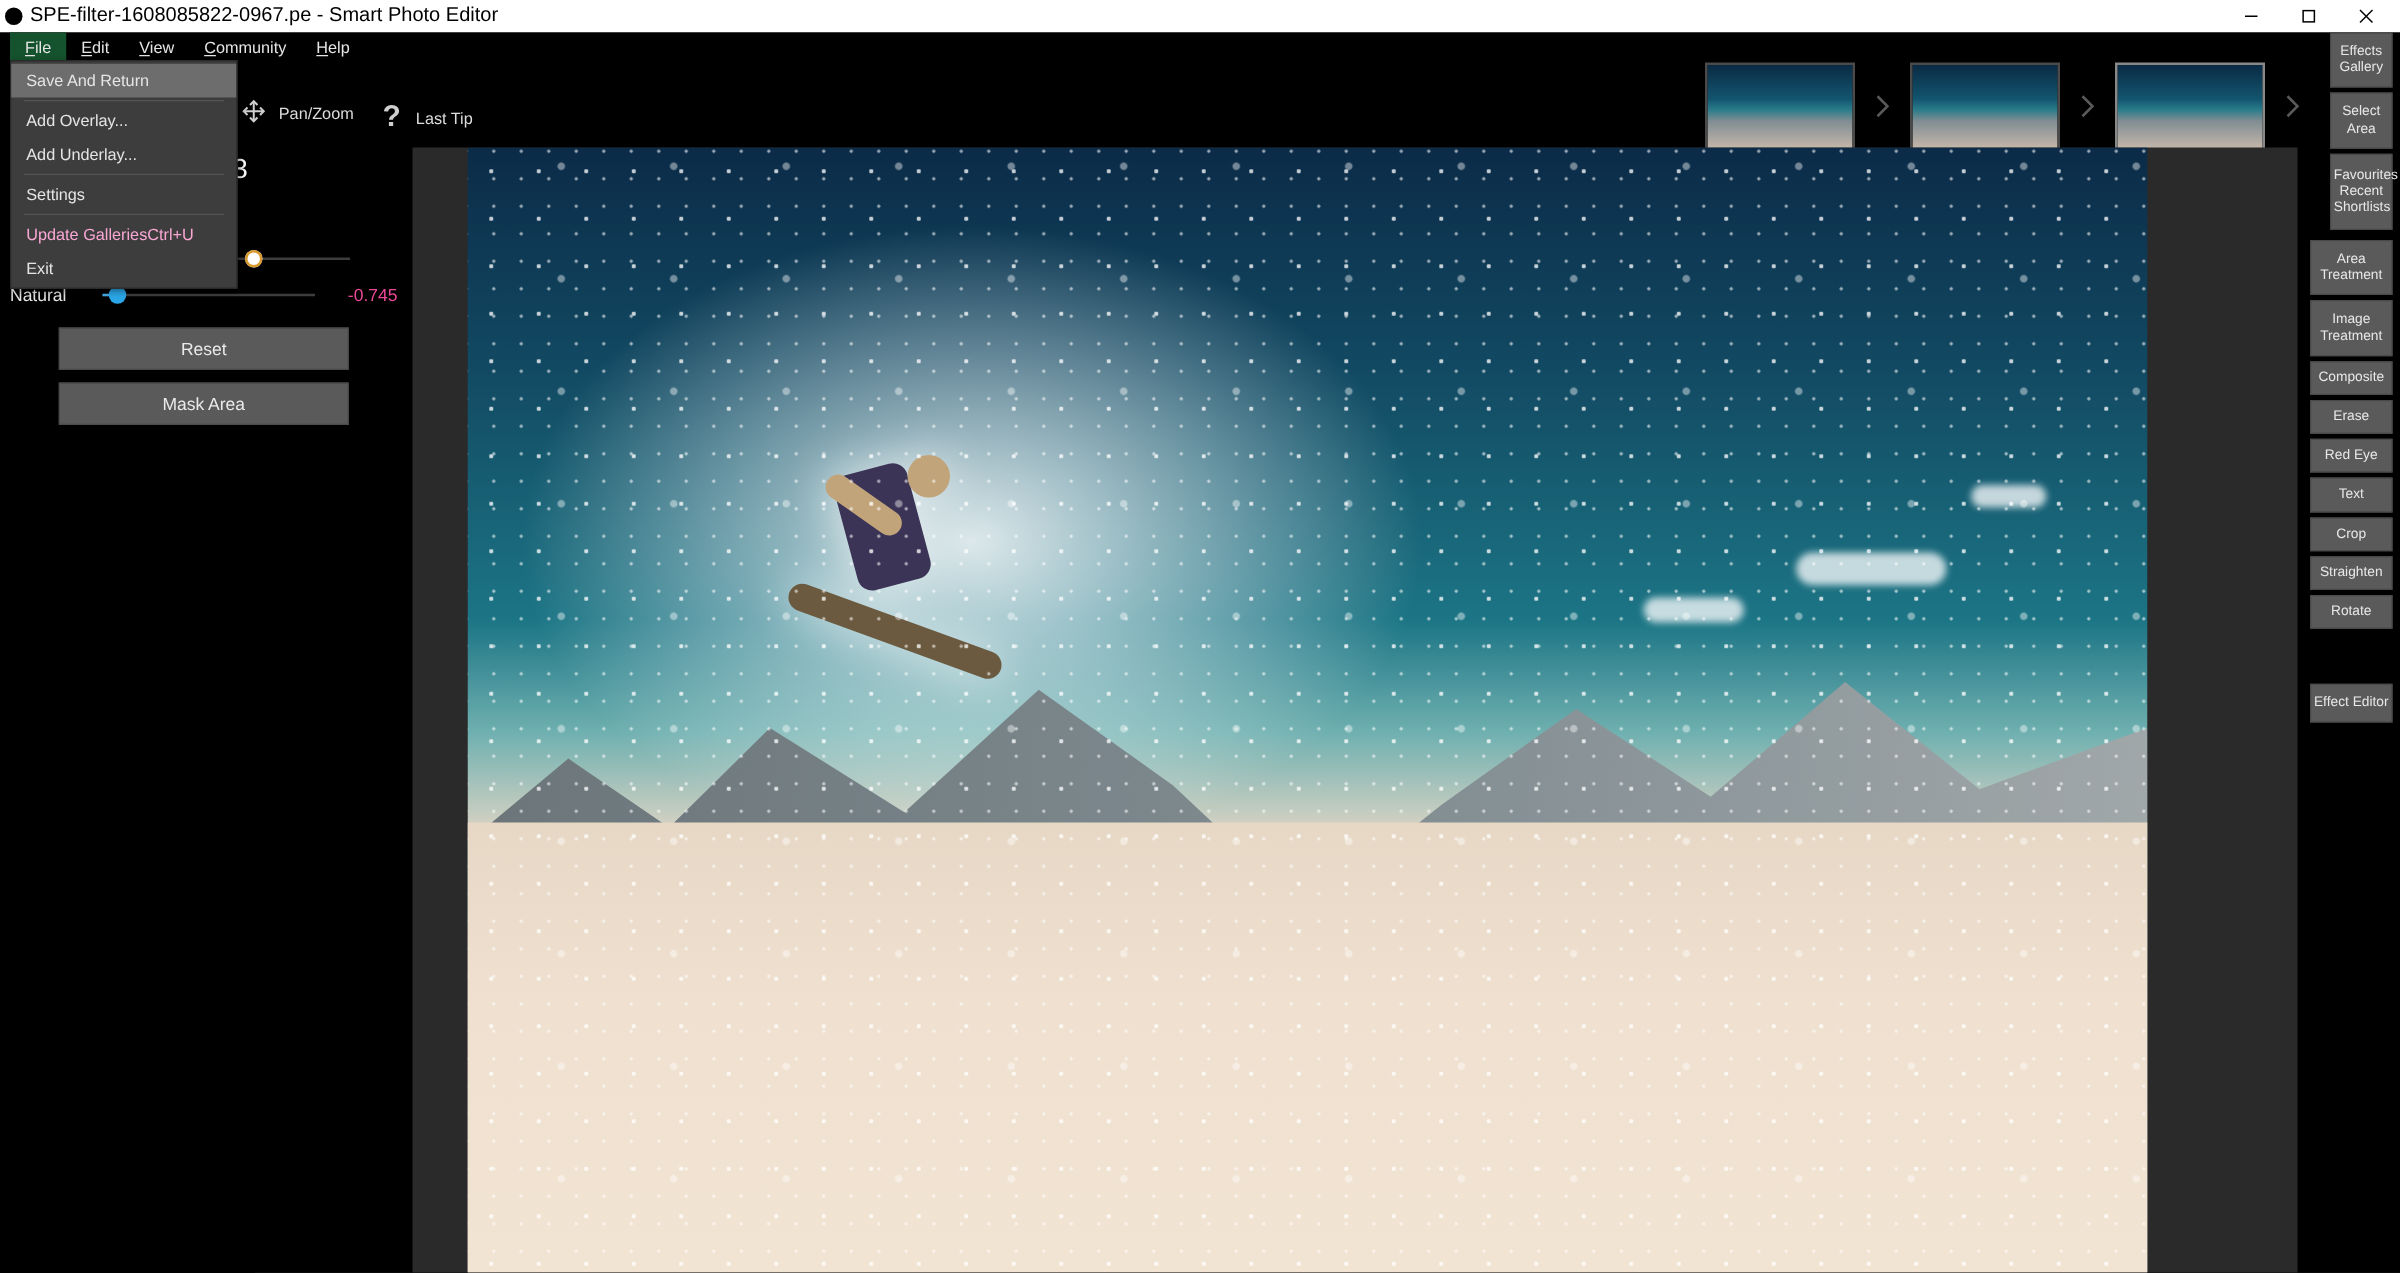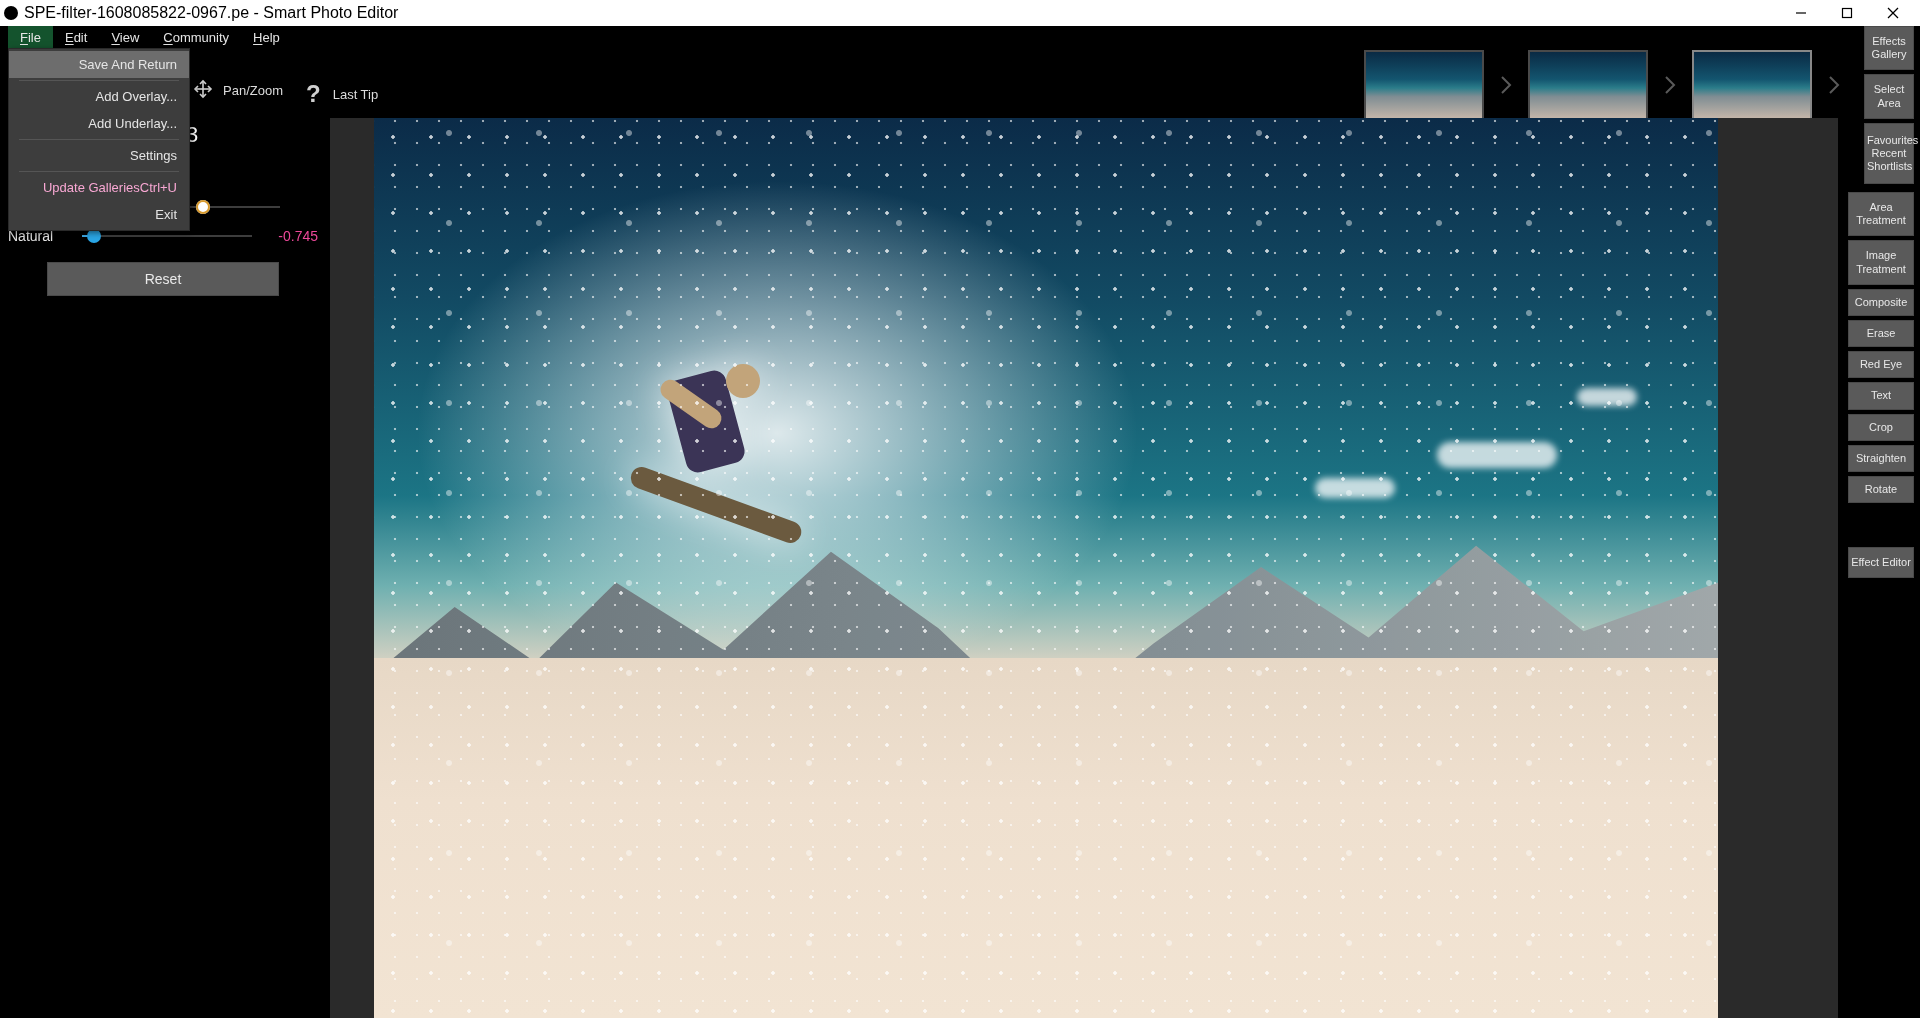--- a/index.html
+++ b/index.html
@@ -75,21 +75,21 @@
     display: block; width: 232px; margin: 10px auto; background: #5a5a5a; color: #eaeaea;
     font-size: 14px; text-align: center; padding: 8px 0; border: 1px solid #4a4a4a;
   }
 
   
   .file-menu {
     position: absolute; left: 8px; top: 48px; width: 182px; background: #3d3d3d;
     border: 1px solid #2a2a2a; box-shadow: 2px 2px 6px rgba(0,0,0,.5); z-index: 50;
     color: #e5e5e5; font-size: 13px; padding: 2px 0;
   }
-  .file-menu .fitem { padding: 6px 12px; display: flex; justify-content: flex-end; }
+  .file-menu .fitem { padding: 6px 12px; display: flex; justify-content: flex-start; }
   .file-menu .fitem.hover { background: #6d6d6d; }
   .file-menu .fitem.disabled { color: #f9a8d4; }
   .file-menu .sep { height: 1px; background: #555; margin: 2px 10px; }
 
   
   .canvas-stage {
     position: absolute; left: 330px; right: 82px; top: 118px; bottom: 0;
     background: #2a2a2a;
   }
   .canvas-stage .photo {
@@ -289,20 +289,21 @@
     <div class="track">
       <div class="slider-track">
           <div class="prog" style="width:6%"></div>
         </div>
       <div class="slider-thumb" style="left:3%; background:#2aa6e6; box-shadow:none;"></div>
     </div>
     <span class="val">-0.745</span>
   </div>
 
   <div class="big-btn">Reset</div>
+  <div class="big-btn">Mask Area</div>
 </div>
 
 <div class="hidden-brightness-slider">
   <div class="slider-track"></div>
   <div class="slider-thumb" style="left:6px;"></div>
 </div>
 
 <div class="canvas-stage">
   <div class="photo">
     <div class="sky"></div>

